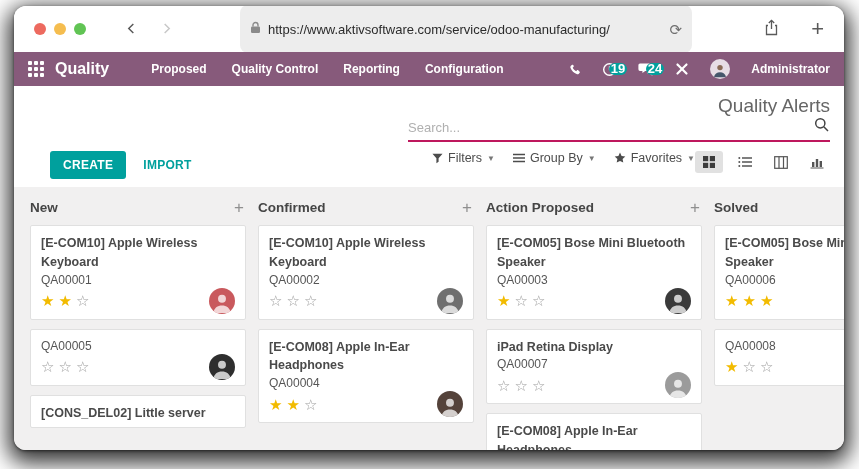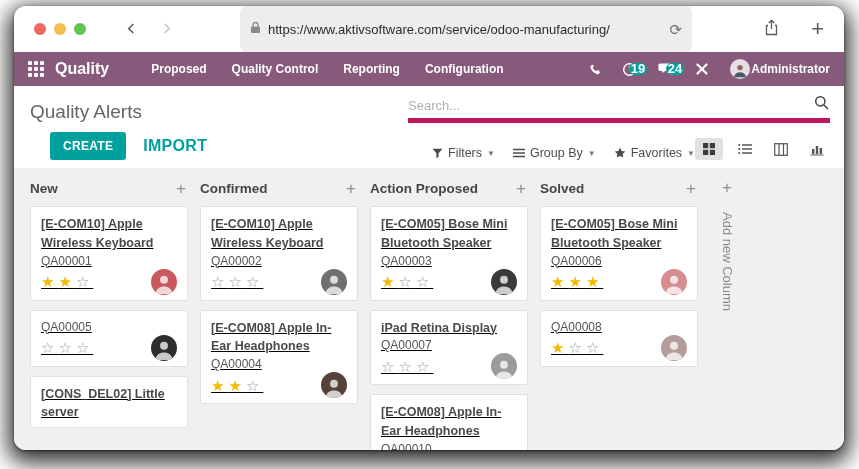--- a/index.html
+++ b/index.html
@@ -26,49 +26,49 @@
   .odoo-nav { height:34px; flex:0 0 34px; background:#875A7B; display:flex; align-items:center; padding:0 14px; color:#fff;justify-content:center; }
   .grid-icon { display:grid; grid-template-columns:repeat(3,4px); grid-template-rows:repeat(3,4px); gap:2px; }
   .grid-icon i { background:#fff; border-radius:1px; }
   .app-name { font-size:16px; font-weight:bold; margin:0 42px 0 11px; }
   .nav-menus { display:flex; gap:25px; }
   .nav-menu { font-size:12px; font-weight:600; cursor:pointer; }
   .nav-right { margin-left:auto; display:flex; align-items:center; gap:21px; }
   .nav-icon { position:relative; display:flex; align-items:center; }
   .badge { position:absolute; top:-7px; right:-10px; background:#00A09D; color:#fff; font-size:13px; font-weight:bold;
            border-radius:8px; min-width:13px; height:12px; line-height:12px; text-align:center; padding:0 2px;margin-top:8px; }
-  .nav-user { display:flex; align-items:center; gap:1px; }
+  .nav-user { display:flex; align-items:center; gap:21px; }
   .nav-avatar { width:20px; height:20px; border-radius:50%; background:#e8dde5; overflow:hidden; position:relative; }
   .user-name { font-size:12px; font-weight:bold; }
   
   .control { padding:9px 14px 8px 16px; background:#fff; }
-  .control-top { display:flex; align-items:flex-end; }
+  .control-top { display:flex; align-items:flex-end;flex-direction:column; }
   .page-title { font-size:19px; font-weight:400; color:#666; }
-  .search { margin-left:auto; width:422px; border-bottom:5px solid #be185d; display:flex; align-items:center; padding-bottom:3px; }
+  .search { margin-left:auto; width:422px; border-bottom:2px solid #be185d; display:flex; align-items:center; padding-bottom:3px; }
   .search input { border:none; outline:none; flex:1; font-size:13px; color:#333; background:transparent; }
   .search input::placeholder { color:#b0b0b0; }
-  .control-bottom { display:flex; align-items:flex-end; margin-top:9px;padding-left:20px; }
+  .control-bottom { display:flex; align-items:flex-start; margin-top:9px;padding-left:20px; }
   .actions { flex:0 0 382px; display:flex; align-items:center; }
   .btn-create { background:#00A09D; color:#fff; border:none; border-radius:3px; font-size:12px; font-weight:bold;
                 padding:7px 13px; letter-spacing:.3px; cursor:pointer; font-family:inherit; }
-  .btn-import { background:none; border:none; color:#00A09D; font-size:16px; font-weight:bold; margin-left:17px;
+  .btn-import { background:none; border:none; color:#00A09D; font-size:12px; font-weight:bold; margin-left:17px;
                 letter-spacing:.3px; cursor:pointer; font-family:inherit; }
   .filter-bar { display:flex; gap:18px; align-items:center; font-size:12.5px; color:#4c4c4c; }
   .filter-item { display:flex; align-items:center; gap:5px; cursor:pointer; white-space:nowrap; }
   .caret { font-size:8px; color:#777; }
   .view-switcher { margin-left:auto; display:flex; gap:8px; align-items:center; }
   .view-btn { padding:4px 7px; border-radius:3px; display:flex; align-items:center; cursor:pointer; }
   .view-btn.active { background:#e1e1e1; }
   
   .kanban { flex:1; background:#f1f0f0; padding:12px 0 0 16px; display:flex; overflow:hidden; }
-  .column { width:158px; margin-right:12px; flex:0 0 auto; }
+  .column { width:216px; margin-right:12px; flex:0 0 auto; }
   .col-header { display:flex; align-items:center; margin-bottom:9px; padding-right:2px; }
   .col-title { font-size:13.5px; font-weight:bold; color:#454545; }
   .col-plus { margin-left:auto; color:#8f8f8f; font-size:17px; font-weight:300; line-height:1; cursor:pointer; }
-  .card { background:#fff; border:1px solid #e0e0e0; border-radius:2px; padding:8px 10px 5px; margin-bottom:9px;text-decoration:underline; }
+  .card { background:#fff; border:1px solid #e0e0e0; border-radius:2px; padding:8px 10px 5px; margin-bottom:9px; }
   .card-title { font-size:12.5px; font-weight:bold; color:#4a4a4a; line-height:1.5; }
   .card-ref { font-size:12px; color:#555; margin-top:1px; }
   .card-footer { display:flex; align-items:center; margin-top:1px; min-height:26px; }
   .stars { letter-spacing:4px; font-size:15px; line-height:1; }
   .star-filled { color:#F2BB00; }
   .star-empty { color:#9e9e9e; }
   .avatar { margin-left:auto; width:26px; height:26px; border-radius:50%; overflow:hidden; position:relative; flex:0 0 26px; }
   .person { position:absolute; left:50%; top:56%; transform:translate(-50%,-50%); }
   .add-col { flex:0 0 34px; display:flex; flex-direction:column; align-items:center; padding-top:0; }
   .add-col-plus { color:#8f8f8f; font-size:17px; font-weight:300; line-height:1; cursor:pointer; margin-top:-1px; }

